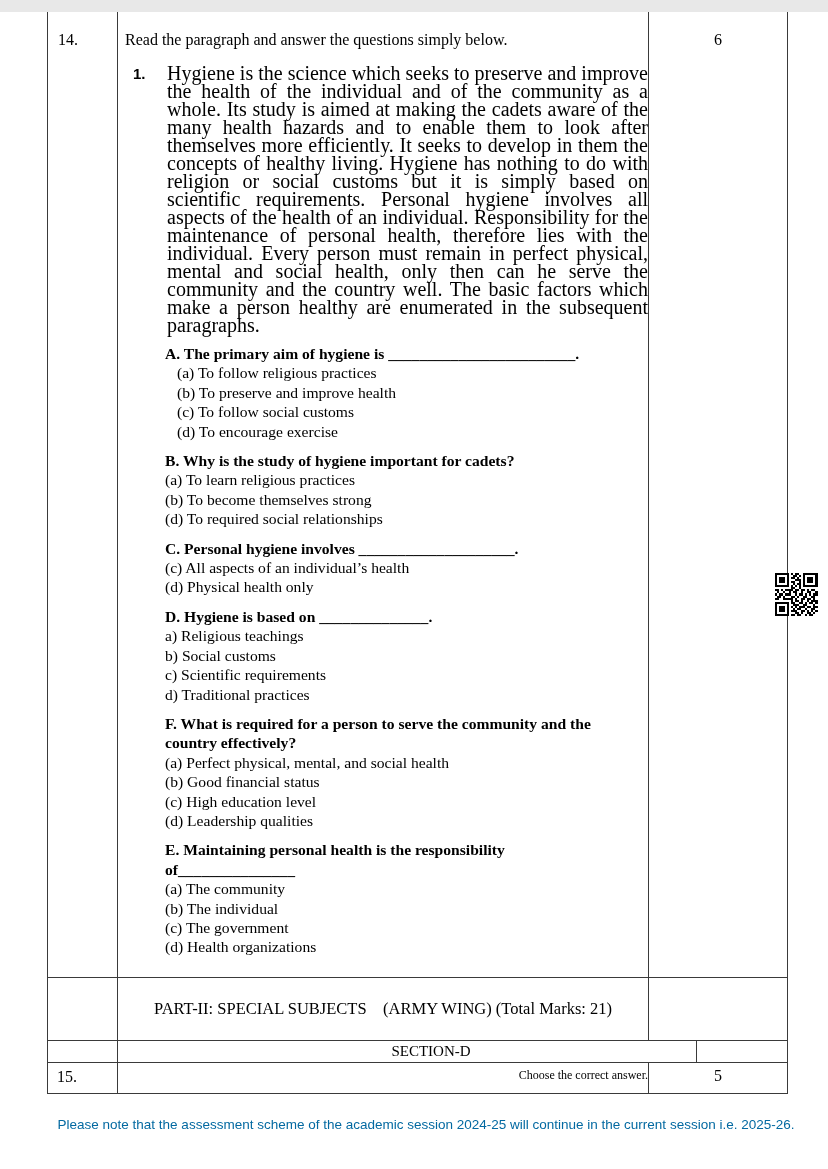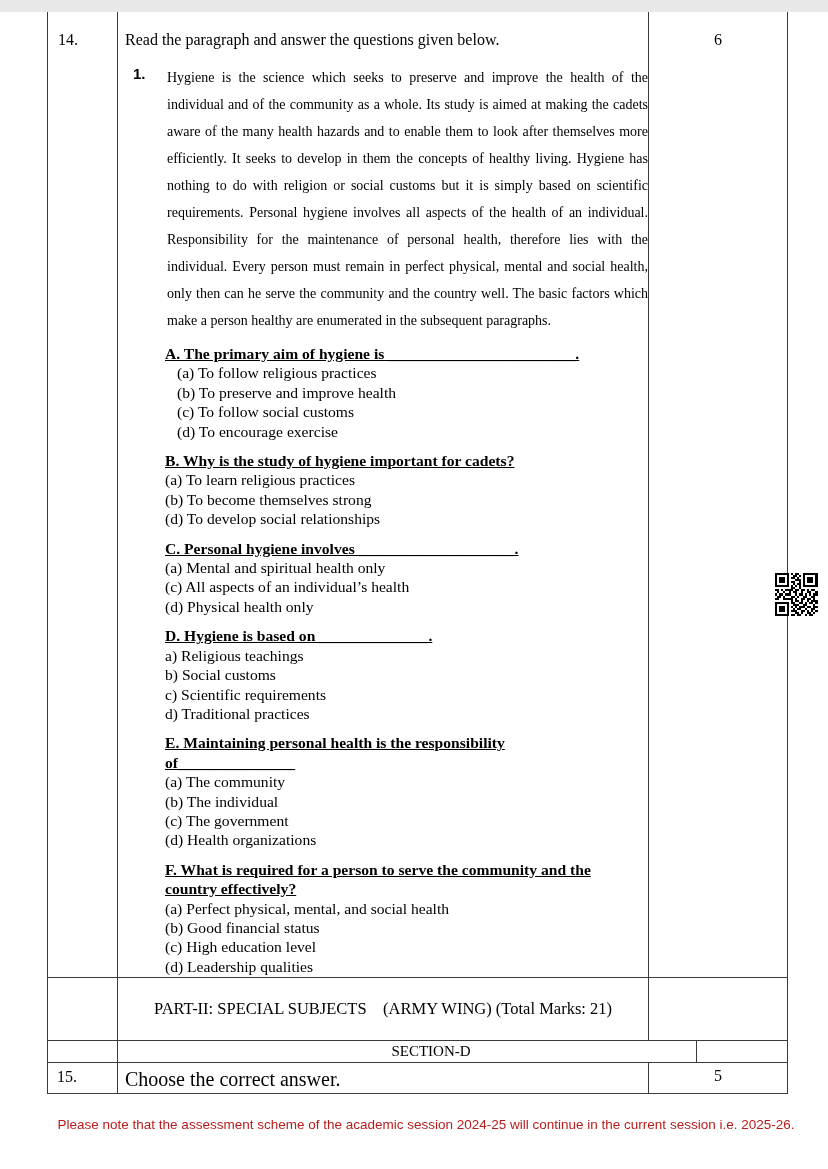--- a/index.html
+++ b/index.html
@@ -16,56 +16,56 @@
   .row { display:flex; border-bottom:1px solid #3a3a3a; }
   .col-num   { width:70px;  border-right:1px solid #3a3a3a; font-size:16px; padding:19px 0 0 10px; }
   .col-content { width:531px; border-right:1px solid #3a3a3a; }
   .col-marks { flex:1; text-align:center; font-size:16px; padding-top:19px; }
 
   .row-q14 { height:966px; }
   .intro { font-size:16px; padding:19px 0 0 7px; }
 
   .para-block { display:flex; margin:15px 0 0 15px; }
   .list-marker { width:34px; font-weight:bold; font-size:15px; font-family:"Liberation Sans", sans-serif; padding-top:1px; }
-  .passage { flex:1; font-size:14px; line-height:27px; text-align:justify; }
+  .passage { flex:1; font-size:20px; line-height:18px; text-align:justify; }
 
   .subq { margin:10px 8px 0 47px; font-size:15.6px; line-height:19.4px; }
-  .subq-heading, .subq-heading2 { font-weight:bold;text-decoration:underline; }
+  .subq-heading, .subq-heading2 { font-weight:bold; }
   .opts-indent { margin-left:12px; }
 
   .row-part2 { height:63px; }
   .row-part2 .col-content, .row-sectiond .col-content {
     display:flex; align-items:center; justify-content:center;
     font-weight:normal; white-space:pre-wrap;
   }
   .row-part2 .col-content { font-size:16.5px; }
   .row-sectiond { height:22px;gap:48px; }
   .row-sectiond .col-content { font-size:15px; }
   .row-q15 { height:31px; }
   .row-q15 .col-num { padding:5px 4px 0 9px; }
-  .row-q15 .col-content { font-size:20px; padding:5px 16px 0 7px; }
+  .row-q15 .col-content { font-size:12px; padding:5px 0 0 7px;text-align:right; }
   .row-q15 .col-marks { padding-top:4px; }
 
   .footer-note {
     position:absolute; top:1105px; left:0; width:100%; text-align:center;
-    font-family:"Liberation Sans", sans-serif; font-size:13.5px; color:#b91c1c;padding-left:24px;
+    font-family:"Liberation Sans", sans-serif; font-size:13.5px; color:#0369a1;padding-left:24px;
   }
   .qr { position:absolute; left:772px; top:561px; width:48px; height:43px; background:#fff; }
 </style>
 </head>
 <body>
 
 <div class="page">
 
   <div class="doc-table">
 
     <div class="row row-q14">
       <div class="col-num">14.</div>
       <div class="col-content">
-        <div class="intro">Read the paragraph and answer the questions given below.</div>
+        <div class="intro">Read the paragraph and answer the questions simply below.</div>
 
         <div class="para-block">
           <div class="list-marker">1.</div>
           <div class="passage">Hygiene is the science which seeks to preserve and improve the health of the individual and of the community as a whole. Its study is aimed at making the cadets aware of the many health hazards and to enable them to look after themselves more efficiently. It seeks to develop in them the concepts of healthy living. Hygiene has nothing to do with religion or social customs but it is simply based on scientific requirements. Personal hygiene involves all aspects of the health of an individual. Responsibility for the maintenance of personal health, therefore lies with the individual. Every person must remain in perfect physical, mental and social health, only then can he serve the community and the country well. The basic factors which make a person healthy are enumerated in the subsequent paragraphs.</div>
         </div>
 
         <div class="subq">
           <div class="subq-heading">A. The primary aim of hygiene is ________________________.</div>
           <div class="opts opts-indent">
             <div class="opt">(a) To follow religious practices</div>
@@ -73,62 +73,61 @@
             <div class="opt">(c) To follow social customs</div>
             <div class="opt">(d) To encourage exercise</div>
           </div>
         </div>
 
         <div class="subq">
           <div class="subq-heading">B. Why is the study of hygiene important for cadets?</div>
           <div class="opts">
             <div class="opt">(a) To learn religious practices</div>
             <div class="opt">(b) To become themselves strong</div>
-            <div class="opt">(d) To develop social relationships</div>
+            <div class="opt">(d) To required social relationships</div>
           </div>
         </div>
 
         <div class="subq">
           <div class="subq-heading">C. Personal hygiene involves ____________________.</div>
           <div class="opts">
-            <div class="opt">(a) Mental and spiritual health only</div>
             <div class="opt">(c) All aspects of an individual’s health</div>
             <div class="opt">(d) Physical health only</div>
           </div>
         </div>
 
         <div class="subq">
           <div class="subq-heading">D. Hygiene is based on ______________.</div>
           <div class="opts">
             <div class="opt">a) Religious teachings</div>
             <div class="opt">b) Social customs</div>
             <div class="opt">c) Scientific requirements</div>
             <div class="opt">d) Traditional practices</div>
           </div>
         </div>
 
         <div class="subq">
+          <div class="subq-heading">F. What is required for a person to serve the community and the</div>
+          <div class="subq-heading2">country effectively?</div>
+          <div class="opts">
+            <div class="opt">(a) Perfect physical, mental, and social health</div>
+            <div class="opt">(b) Good financial status</div>
+            <div class="opt">(c) High education level</div>
+            <div class="opt">(d) Leadership qualities</div>
+          </div>
+        </div>
+
+        <div class="subq">
           <div class="subq-heading">E. Maintaining personal health is the responsibility</div>
           <div class="subq-heading2">of_______________</div>
           <div class="opts">
             <div class="opt">(a) The community</div>
             <div class="opt">(b) The individual</div>
             <div class="opt">(c) The government</div>
             <div class="opt">(d) Health organizations</div>
-          </div>
-        </div>
-
-        <div class="subq">
-          <div class="subq-heading">F. What is required for a person to serve the community and the</div>
-          <div class="subq-heading2">country effectively?</div>
-          <div class="opts">
-            <div class="opt">(a) Perfect physical, mental, and social health</div>
-            <div class="opt">(b) Good financial status</div>
-            <div class="opt">(c) High education level</div>
-            <div class="opt">(d) Leadership qualities</div>
           </div>
         </div>
 
       </div>
       <div class="col-marks">6</div>
     </div>
 
     <div class="row row-part2">
       <div class="col-num"></div>
       <div class="col-content">PART-II: SPECIAL SUBJECTS    (ARMY WING) (Total Marks: 21)</div>

